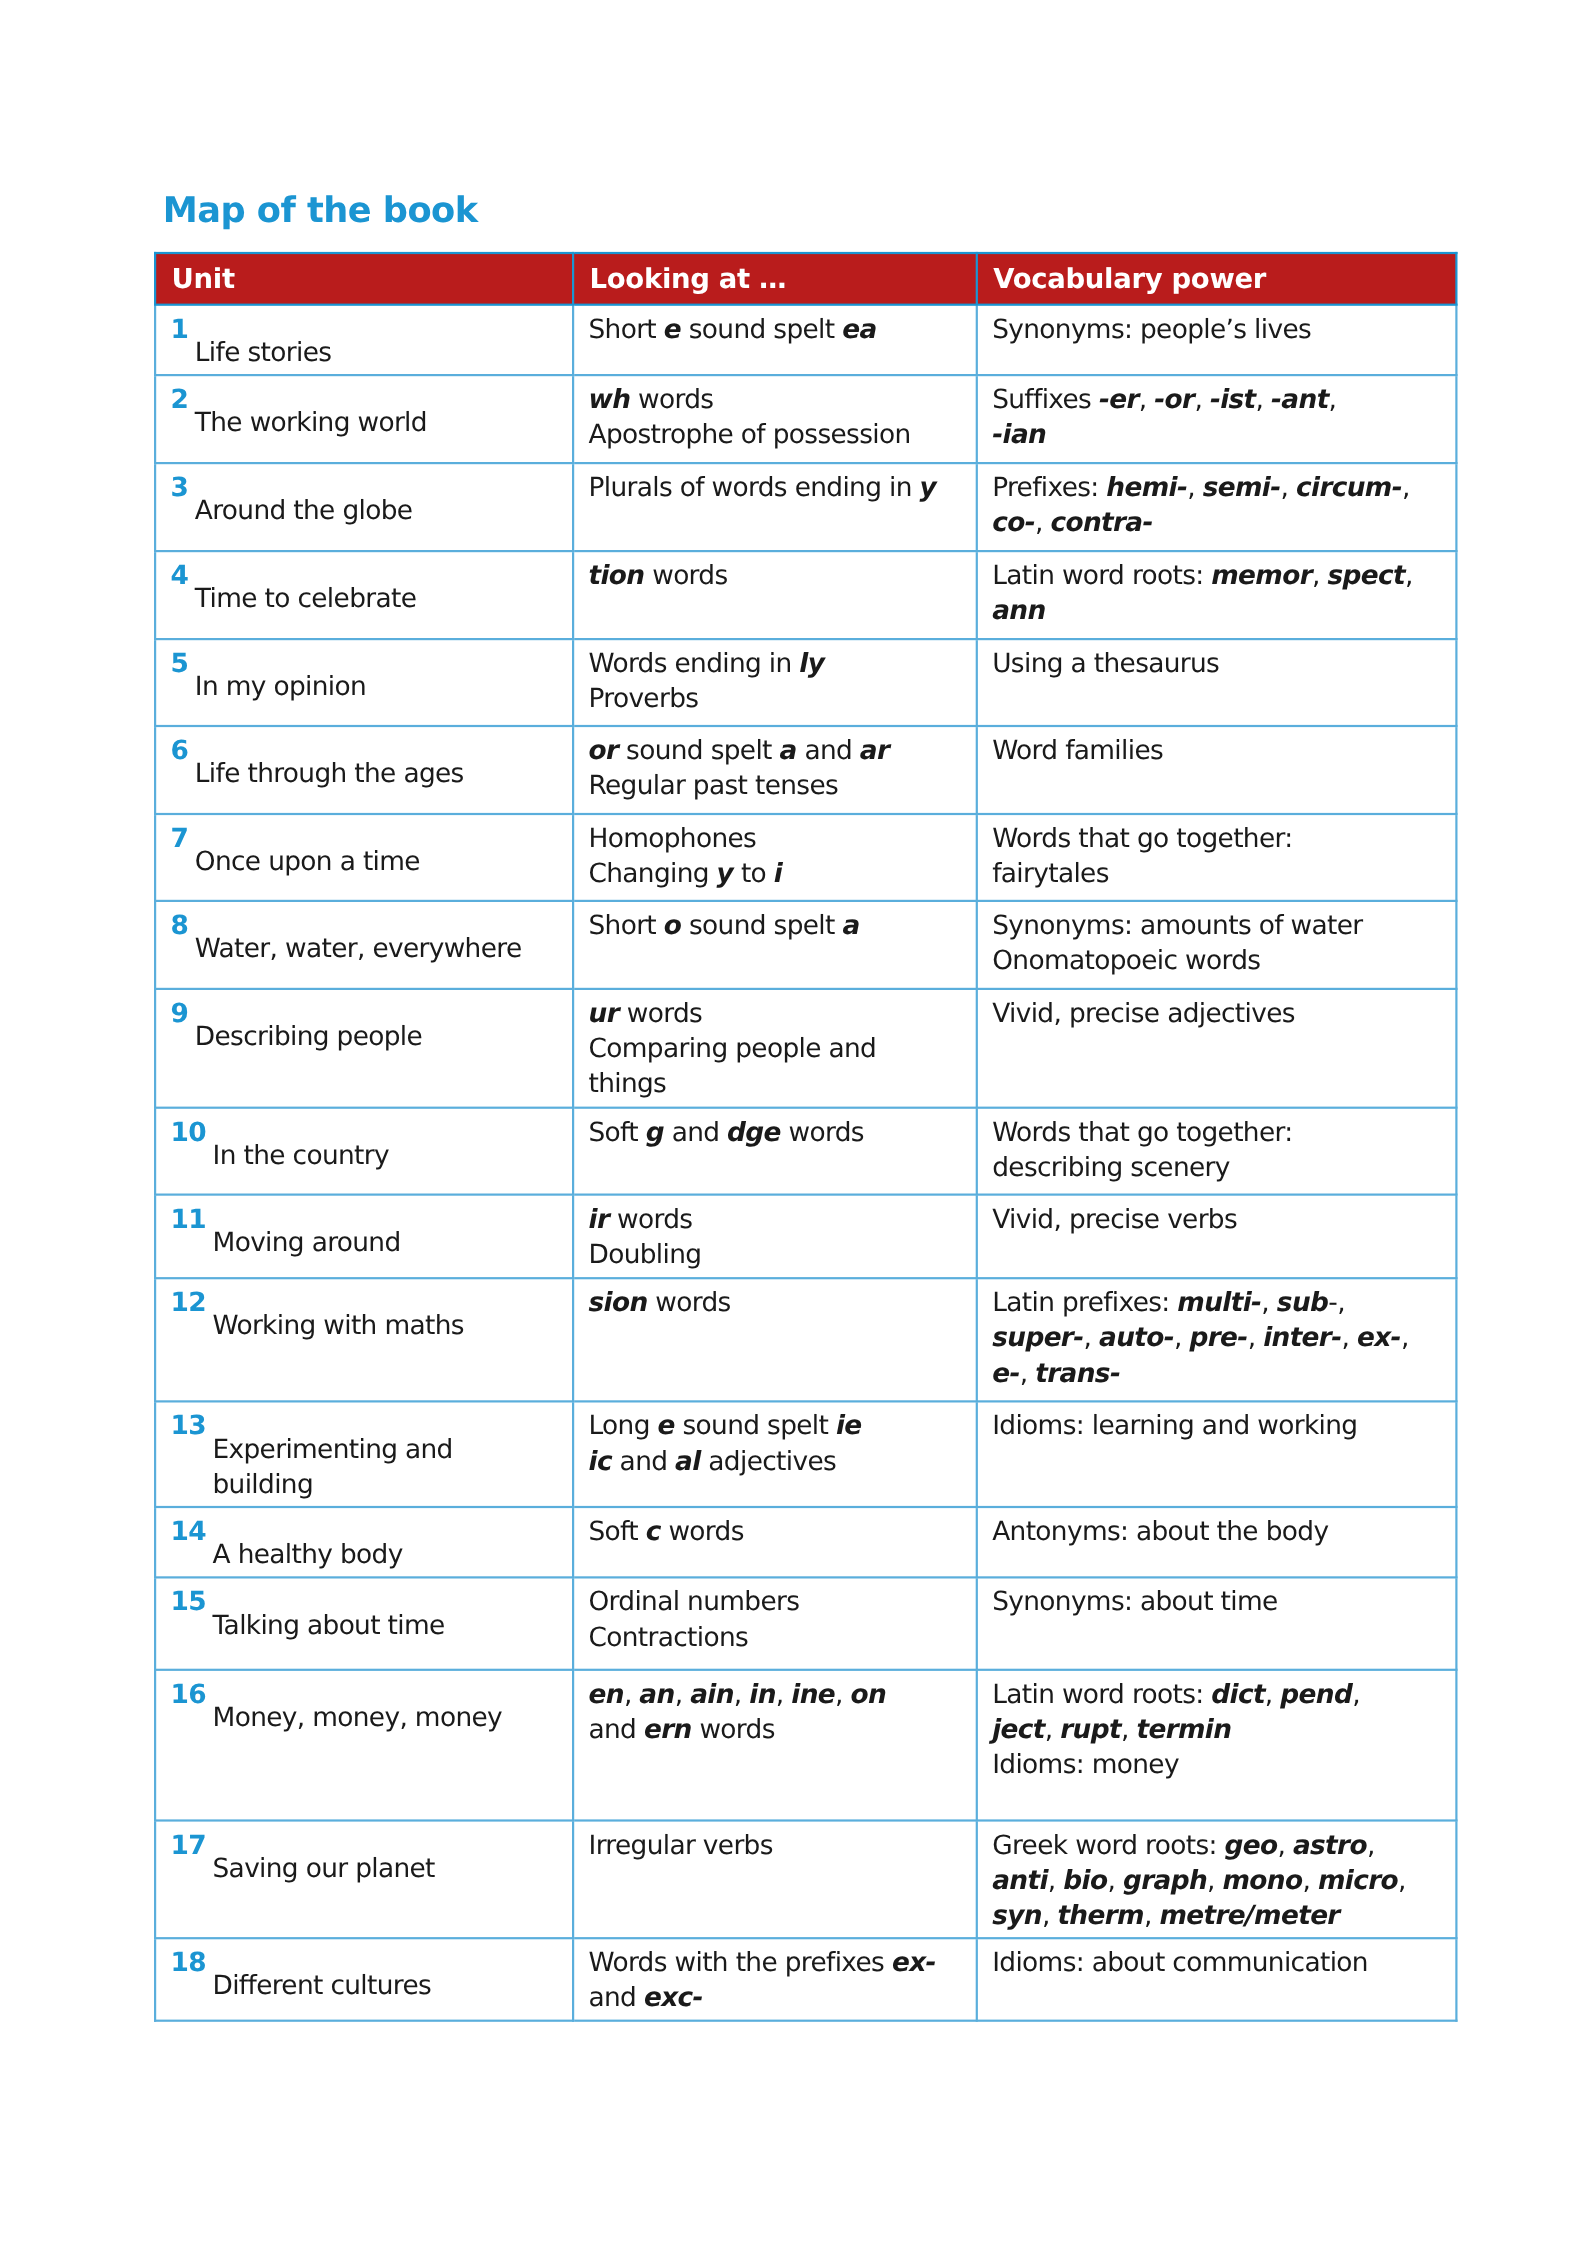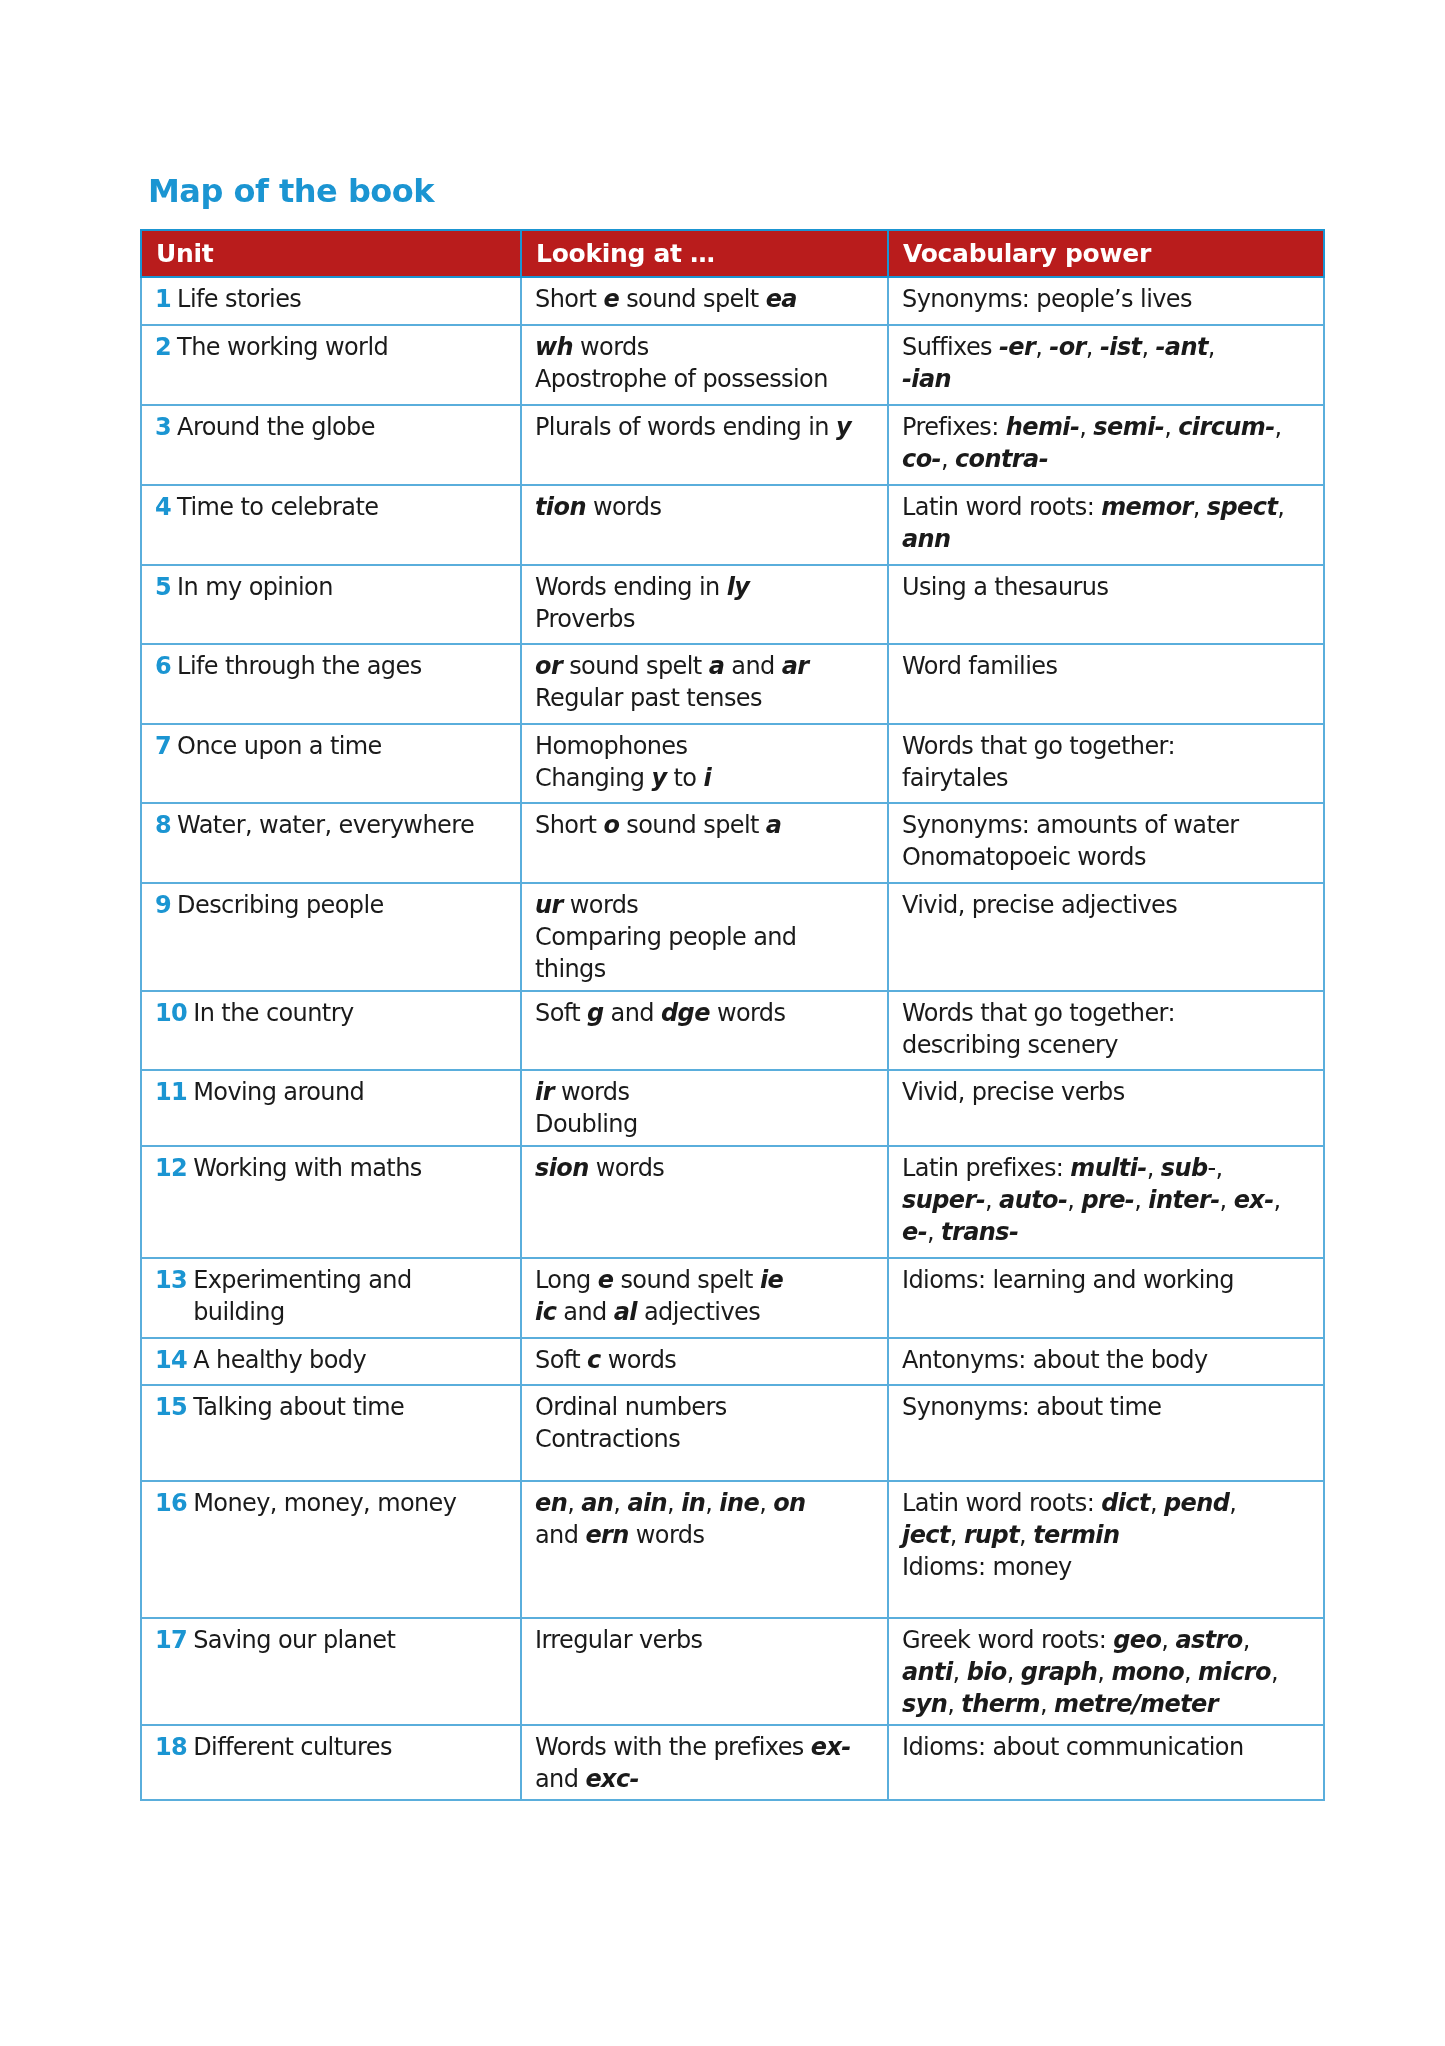--- a/index.html
+++ b/index.html
@@ -13,21 +13,21 @@
     table.map col.c2 { width: 367px; }
     table.map col.c3 { width: 436px; }
     table.map th { background: #b91c1c; color: #ffffff; text-align: left;
                    font-size: 25px; font-weight: bold; height: 45px; padding: 0 14px;
                    border: 2px solid #1b95d2; letter-spacing: -0.3px; }
     table.map td { border: 2px solid #5aaedc; vertical-align: top;
                    padding: 5px 13px 4px 13px; font-size: 24px; line-height: 32px;
                    letter-spacing: -0.6px; }
     .unit-num { color: #1b95d2; font-weight: bold; margin-right: 6px; }
     .unit-cell { display: flex; }
-    .unit-title { flex: 1; }
+    .unit-title { flex: 1; margin-top: 21px; }
     .line { display: block; }
     b.k { font-style: italic; font-weight: bold; }
   </style>
 </head>
 <body>
 
 <h1 class="title">Map of the book</h1>
 
 <table class="map">
   <colgroup>
@@ -248,21 +248,21 @@
             <span class="unit-title">A healthy body</span>
           </div>
         </td>
         <td>
           <span class="line"><span>Soft </span><b class="k">c</b><span> words</span></span>
         </td>
         <td>
           <span class="line"><span>Antonyms: about the body</span></span>
         </td>
       </tr>
-      <tr style="height: 96px; border-radius: 23px;">
+      <tr style="height: 84px; border-radius: 23px;">
         <td>
           <div class="unit-cell">
             <span class="unit-num">15</span>
             <span class="unit-title">Talking about time</span>
           </div>
         </td>
         <td>
           <span class="line"><span>Ordinal numbers</span></span>
           <span class="line"><span>Contractions</span></span>
         </td>

